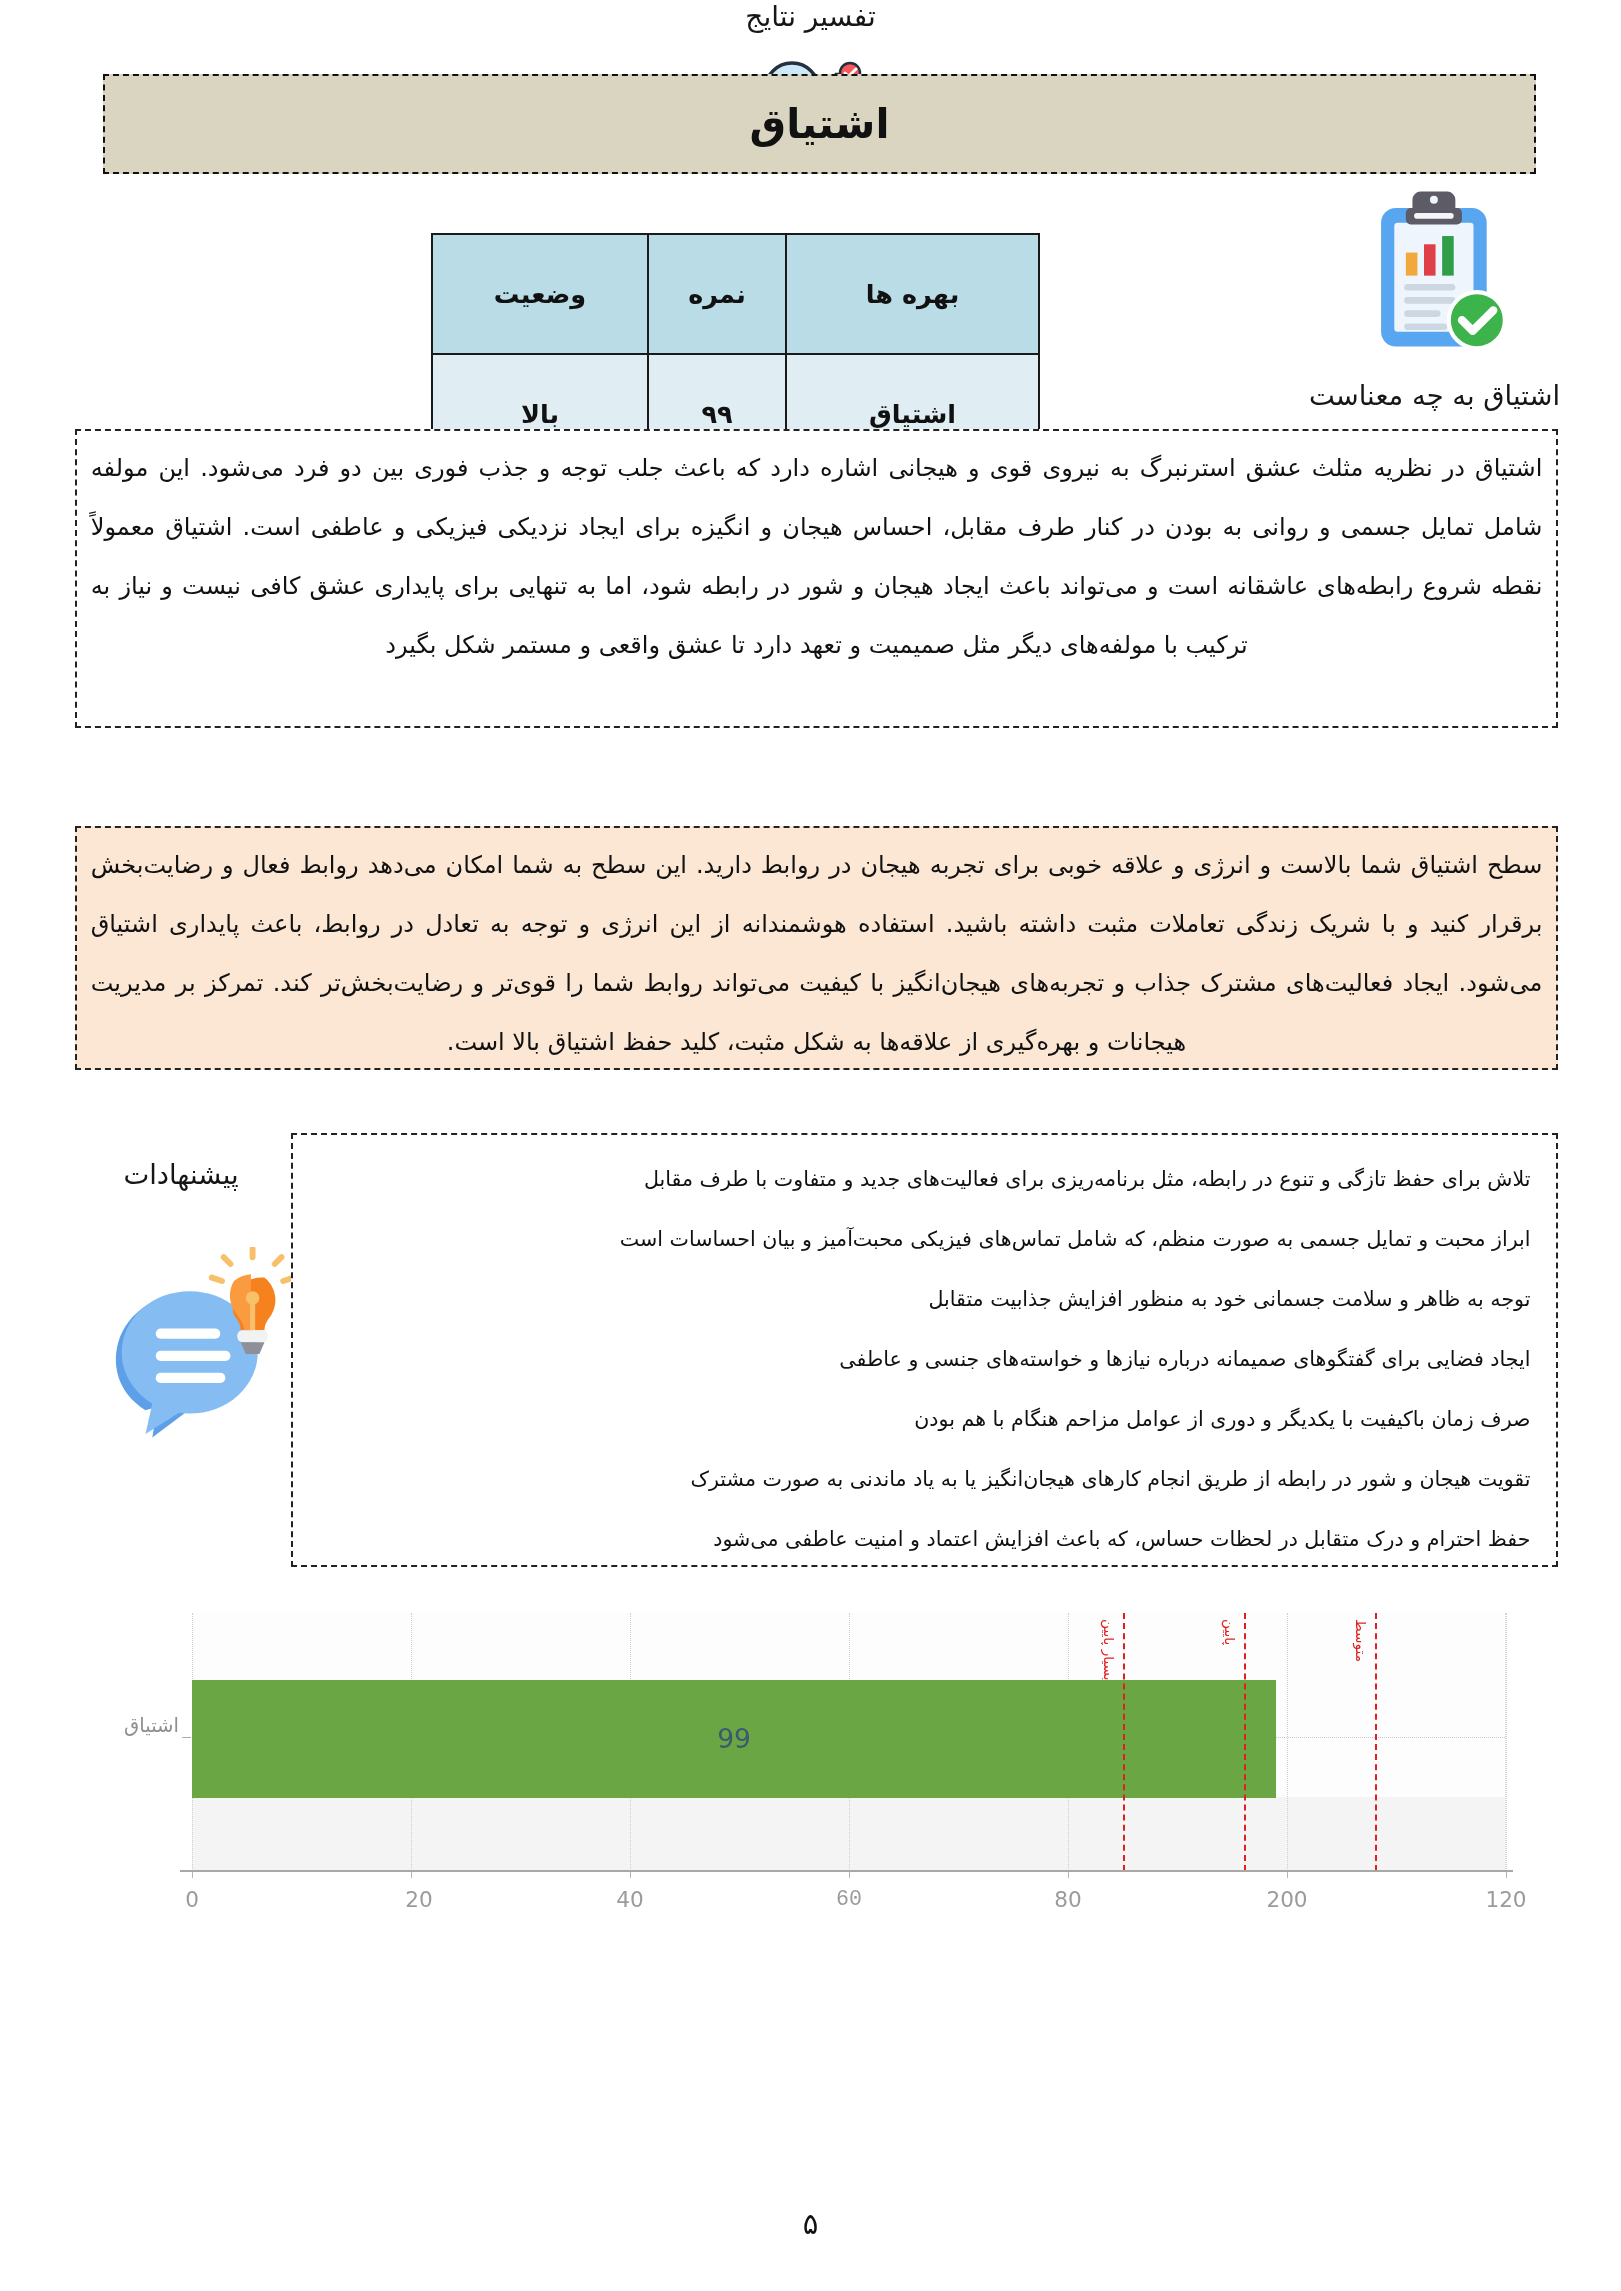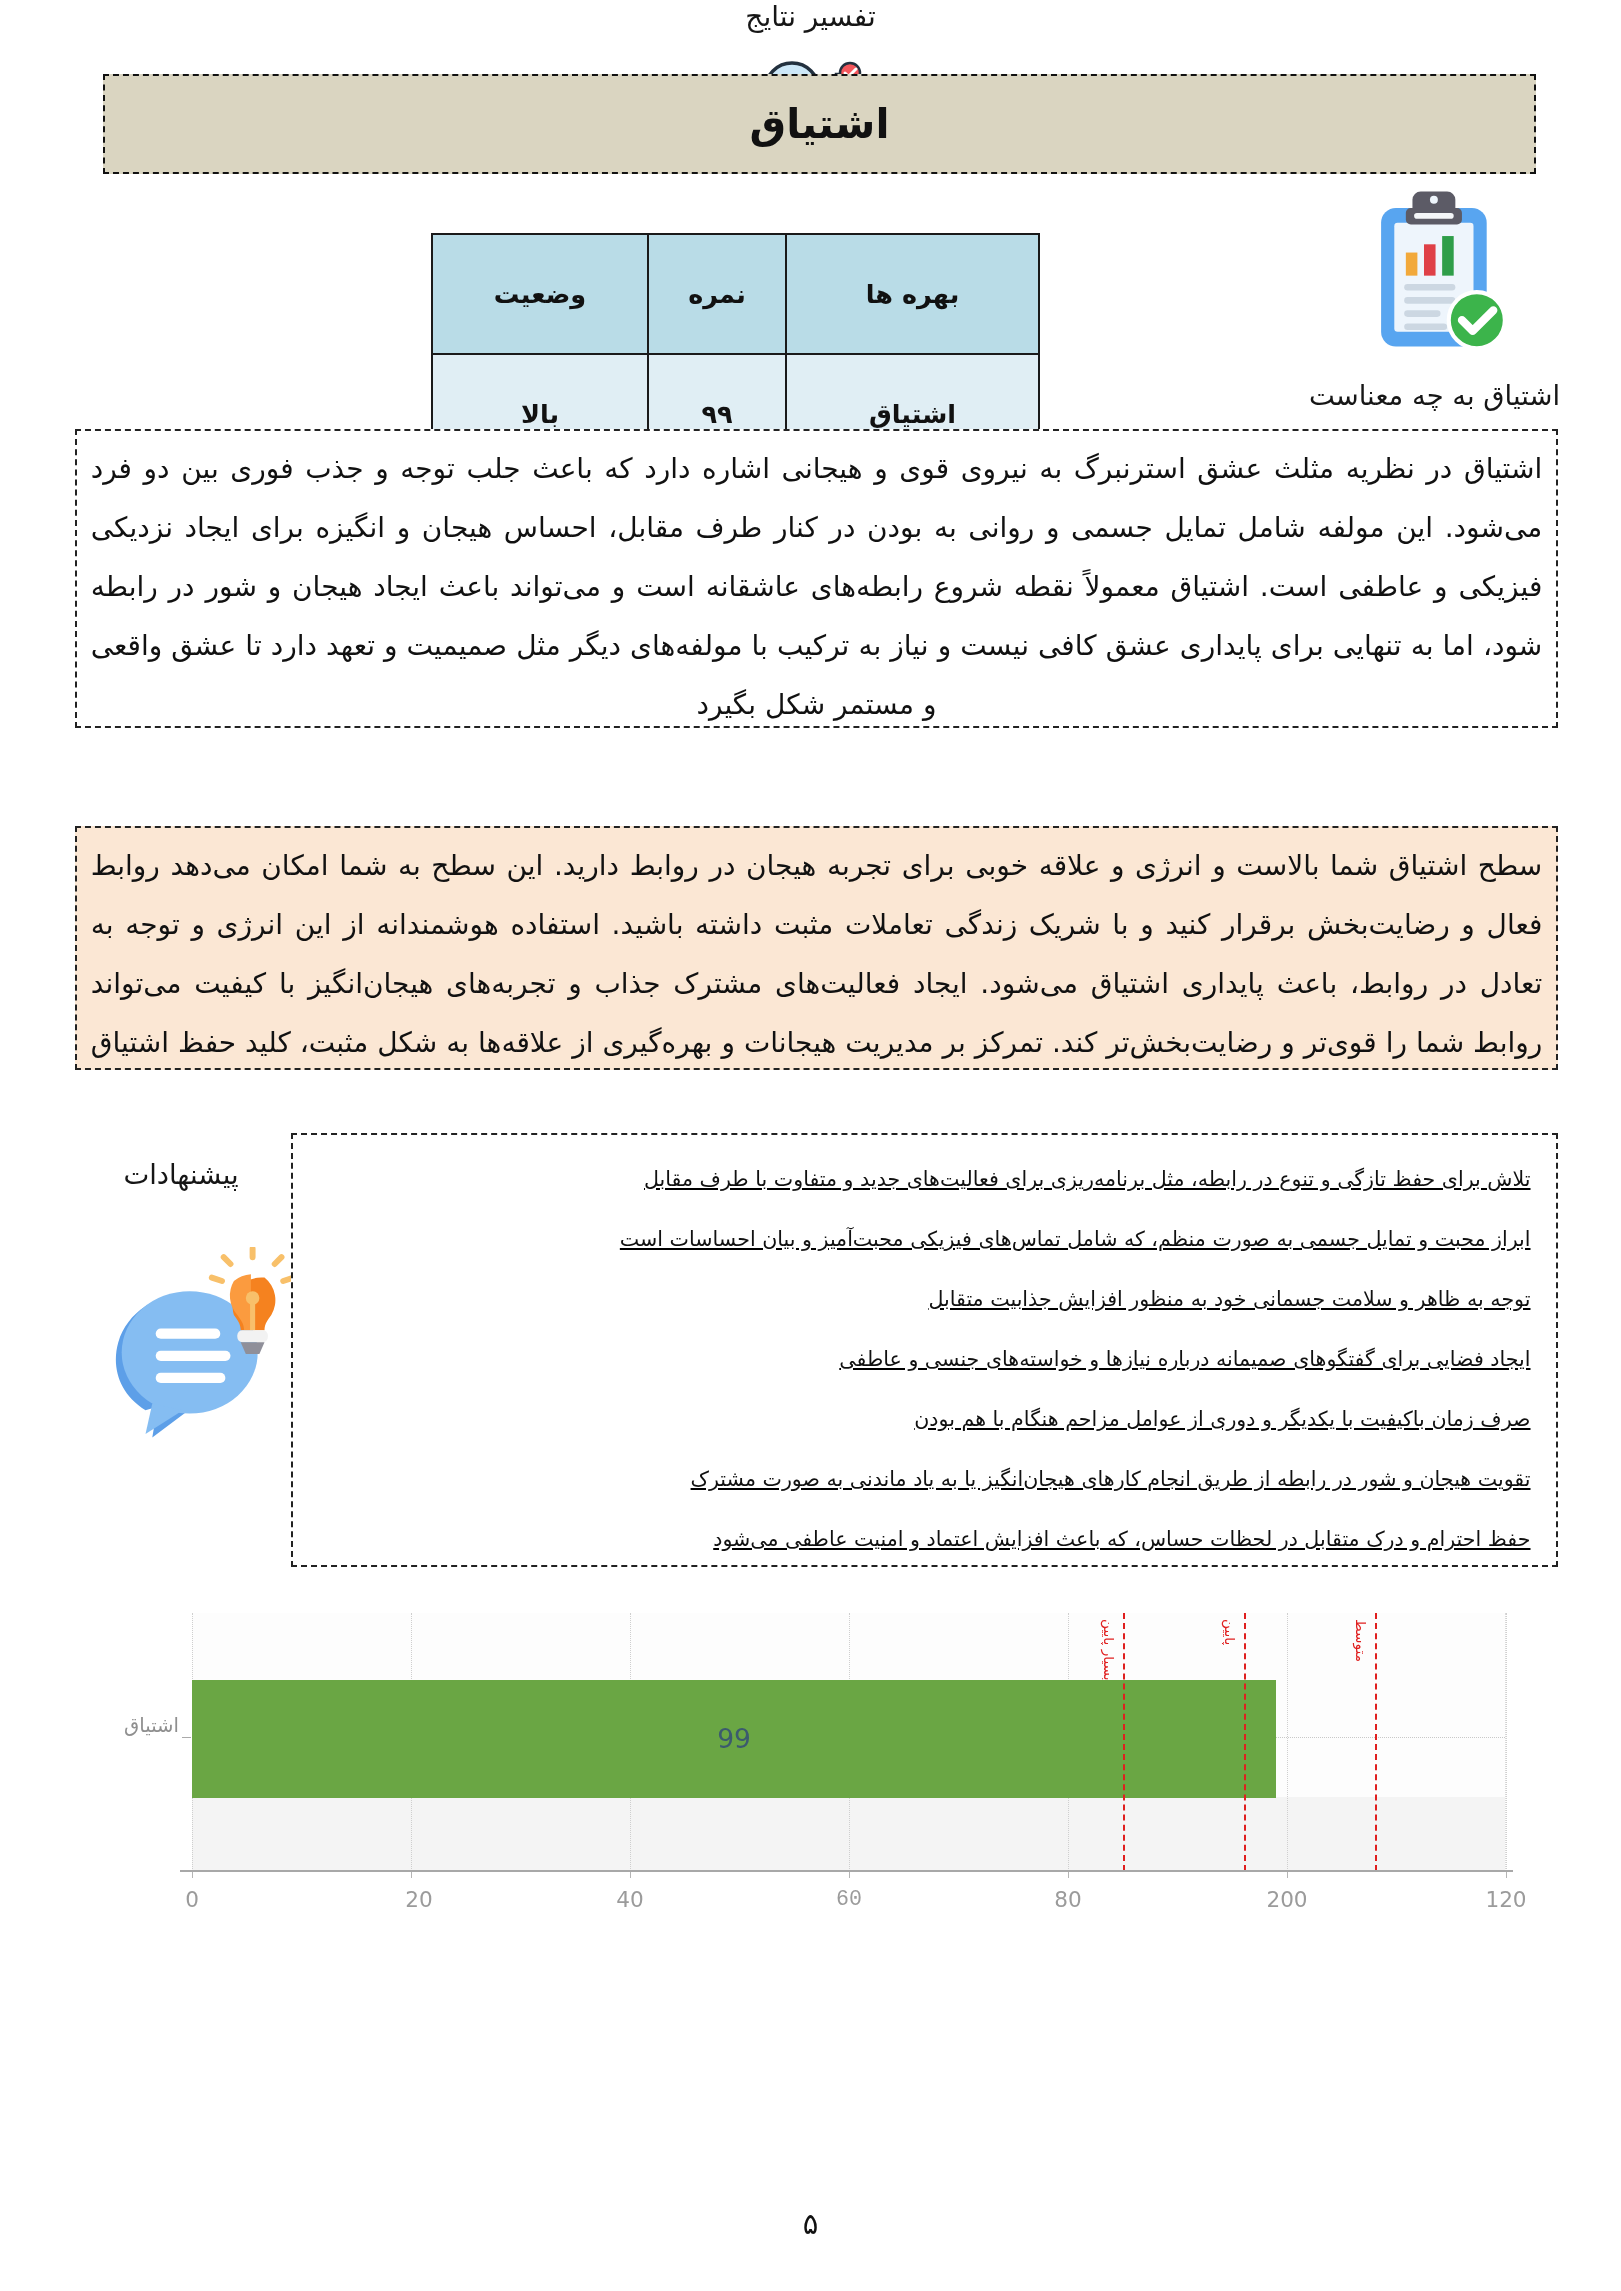--- a/index.html
+++ b/index.html
@@ -25,28 +25,28 @@
 
   
   .sec-heading { position:absolute; color:#161616; font-size:27.4px; }
   #meaning-heading { right:61px; top:380px; }
   #interp-heading-row { right:75px; top:735px; display:flex; align-items:center; gap:23px; flex-direction:column; }
   #interp-heading-row .sec-h-text { font-size:28px; color:#161616; }
   #sugg-heading { left:83px; top:1159px; width:196px; text-align:center; font-size:27.4px; color:#161616; position:absolute; }
 
   
   .dash-box { position:absolute; left:75px; width:1483px; border:2px dashed #222; background:#fff;
-    direction:rtl; text-align:justify; text-align-last:center; font-size:28px; color:#111;
+    direction:rtl; text-align:justify; text-align-last:center; font-size:24px; color:#111;
     line-height:59px; padding:7.8px 13.7px; overflow:hidden; }
   #meaning-box { top:429px; height:299px; }
   #interp-box  { top:826px; height:244px; background:#fbe7d4; }
 
   
   #sugg-box { position:absolute; left:291px; top:1133px; width:1267px; height:434px;
-    border:2px dashed #222; background:#fff; padding:13.7px 25.5px 0 25.5px; direction:rtl;text-decoration:underline; }
+    border:2px dashed #222; background:#fff; padding:13.7px 25.5px 0 25.5px; direction:rtl; }
   .sugg-line { text-align:right; font-size:20.6px; color:#111; line-height:60px; white-space:nowrap; }
 
   
   #chart { position:absolute; left:123px; top:1598px; width:1467px; height:323px; direction:ltr; }
   #plot { position:absolute; left:69px; top:14.7px; width:1314px; height:258px; background:#fdfdfd;
     border-right:1px dotted #d9d9d9; }
   .gridline { position:absolute; top:0; bottom:0; width:0; border-left:1px dotted #cfcfcf; }
   #zero-line { position:absolute; left:0; top:0; bottom:0; width:0; border-left:1px dotted #cfcfcf; }
   #row-band-bottom { position:absolute; left:0; right:0; top:184px; height:74px; background:#f4f4f4; }
   #mid-dotline { position:absolute; left:0; right:0; top:124px; border-top:1px dotted #c9c9c9; }

